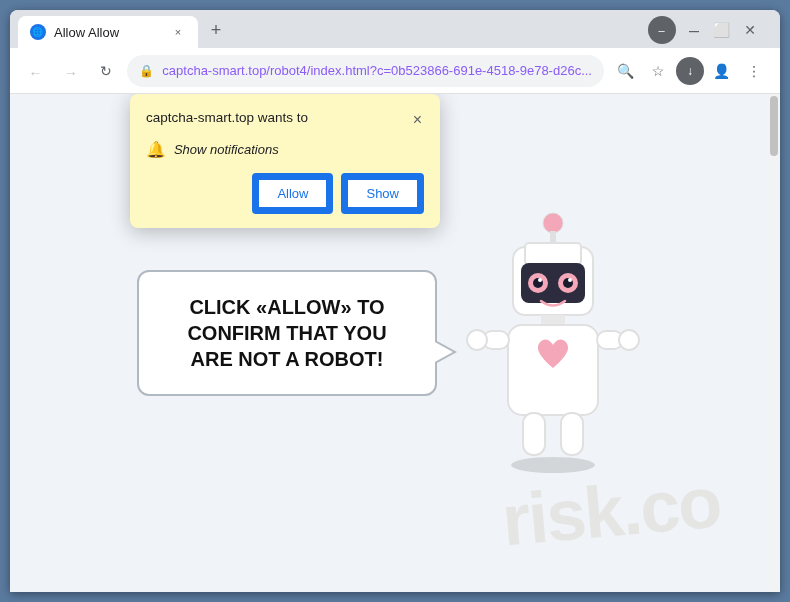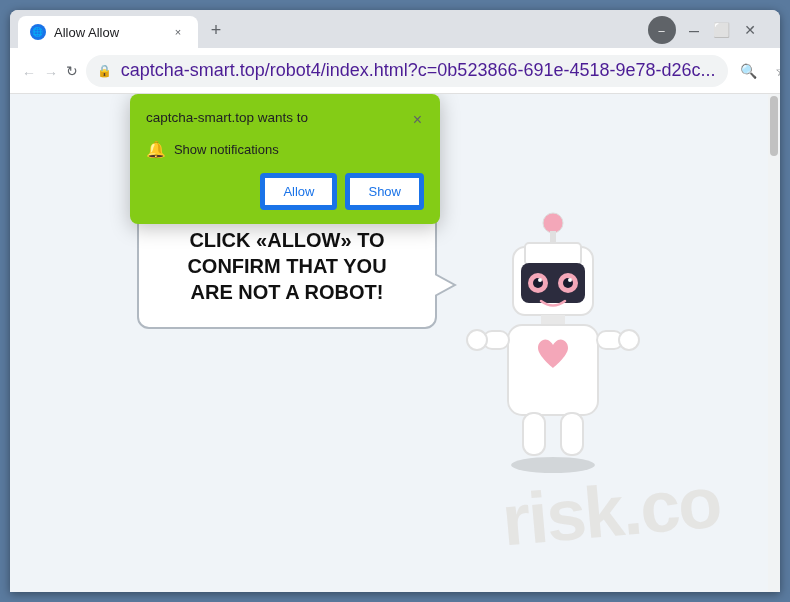--- a/index.html
+++ b/index.html
@@ -130,22 +130,22 @@
     }
     .lock-icon {
       color: #5f6368;
       font-size: 12px;
     }
     .address-text {
       flex: 1;
       overflow: hidden;
       text-overflow: ellipsis;
       white-space: nowrap;
-      font-size: 18px;
-      color: #4c1d95;
+      font-size: 13px;
+      color: #8b5cf6;
     }
     .nav-actions {
       display: flex;
       align-items: center;
       gap: 4px;
     }
     .action-btn {
       width: 28px;
       height: 28px;
       border-radius: 50%;
@@ -186,21 +186,21 @@
       display: flex;
       flex-direction: column;
       align-items: center;
       justify-content: center;
       z-index: 1;
     }
 
     
     .scene {
       display: flex;
-      align-items: flex-start;
+      align-items: center;
       gap: 16px;
       position: relative;
     }
 
     .speech-bubble {
       background: white;
       border: 2px solid #b0b8c1;
       border-radius: 12px;
       padding: 22px 28px;
       max-width: 300px;
@@ -244,21 +244,21 @@
       height: 280px;
       flex-shrink: 0;
     }
 
     
     .notification-popup {
       position: absolute;
       top: 0px;
       left: 120px;
       width: 310px;
-      background: #84cc16;
+      background: #fef9c3;
       border-radius: 8px;
       box-shadow: 0 4px 20px rgba(0,0,0,0.25);
       padding: 16px 16px 14px 16px;
       z-index: 100;
     }
     .popup-header {
       display: flex;
       justify-content: space-between;
       align-items: flex-start;
       margin-bottom: 10px;
@@ -280,32 +280,33 @@
       gap: 8px;
       margin-bottom: 14px;
     }
     .bell-icon {
       font-size: 16px;
       color: #5f6368;
     }
     .notification-label {
       font-size: 13px;
       color: #202124;
+      font-style: italic;
     }
     .popup-buttons {
       display: flex;
       gap: 8px;
       justify-content: flex-end;
     }
     .popup-btn {
       padding: 6px 18px;
       border-radius: 4px;
       font-size: 13px;
       cursor: pointer;
-      border: 5px solid #7f1d1d;
+      border: 7px solid #7f1d1d;
       background: white;
       color: #1a73e8;
       font-weight: 500;
     }
     .popup-btn.allow {
       border-color: #1a73e8;
     }
     .popup-btn.block {
       border-color: #1a73e8;
     }

